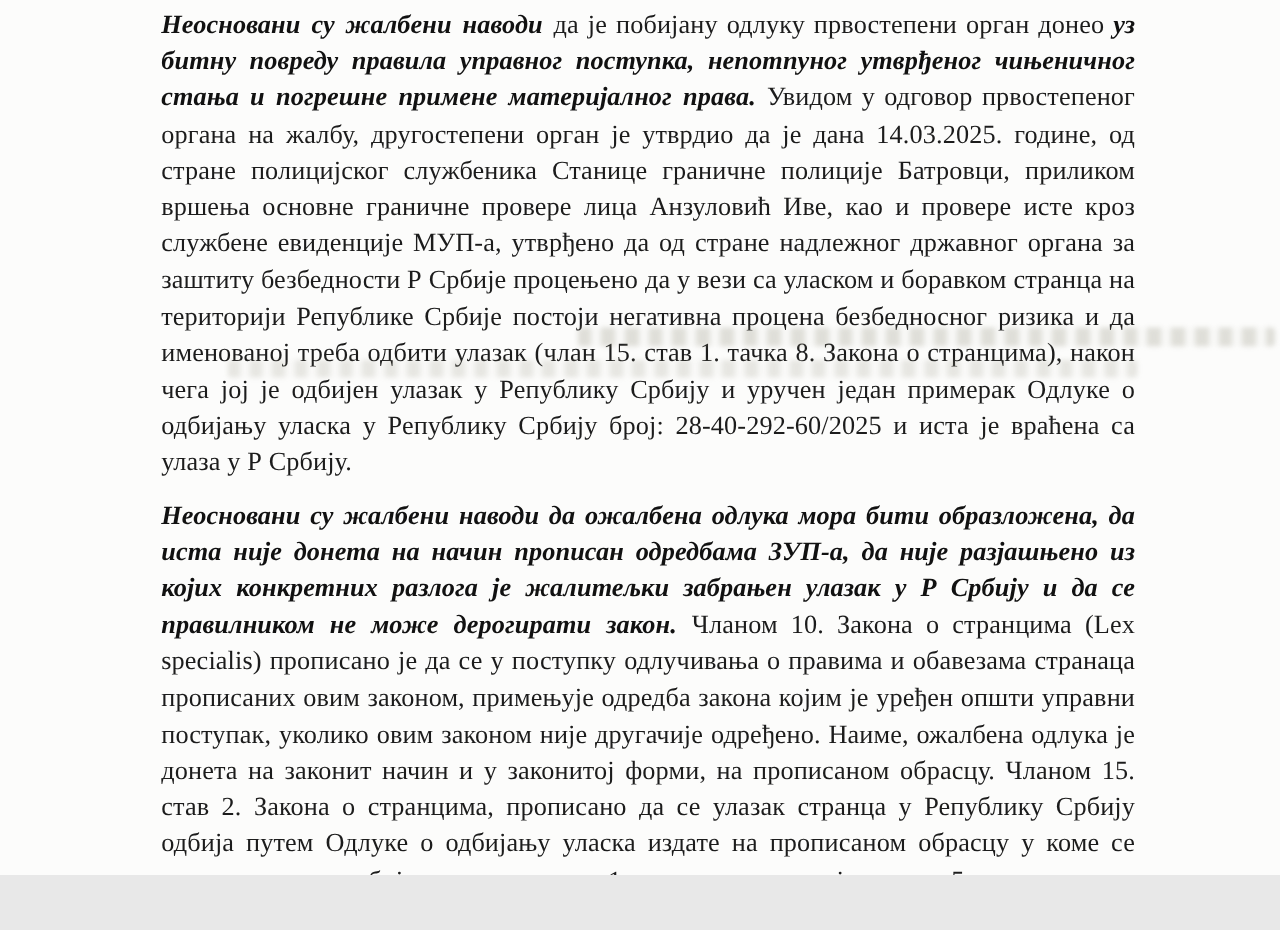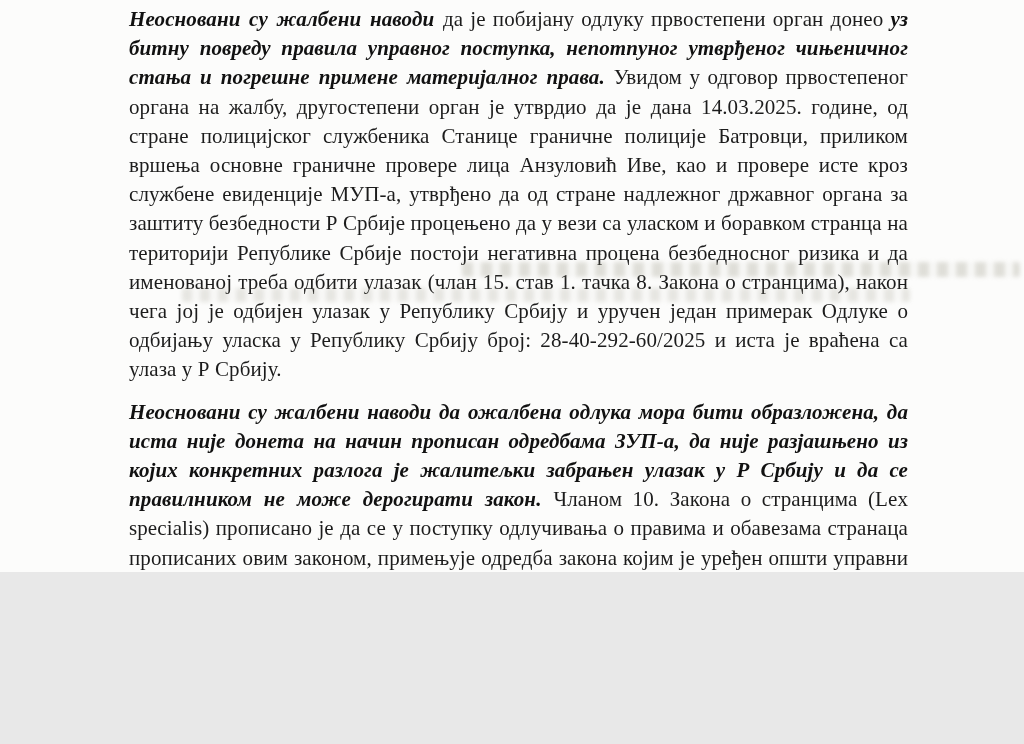--- a/index.html
+++ b/index.html
@@ -3,21 +3,21 @@
 <meta charset="utf-8">
 <style>
   html, body {
     margin: 0;
     padding: 0;
     background: #e8e8e8;
   }
   .page {
     position: relative;
     width: 1024px;
-    height: 572px;
+    height: 700px;
     background: #fcfcfb;
     overflow: hidden;
     font-family: "Liberation Serif", "DejaVu Serif", serif;
   }
   .doc {
     position: absolute;
     left: 129px;
     top: 5px;
     width: 779px;
     color: #1c1c1c;

